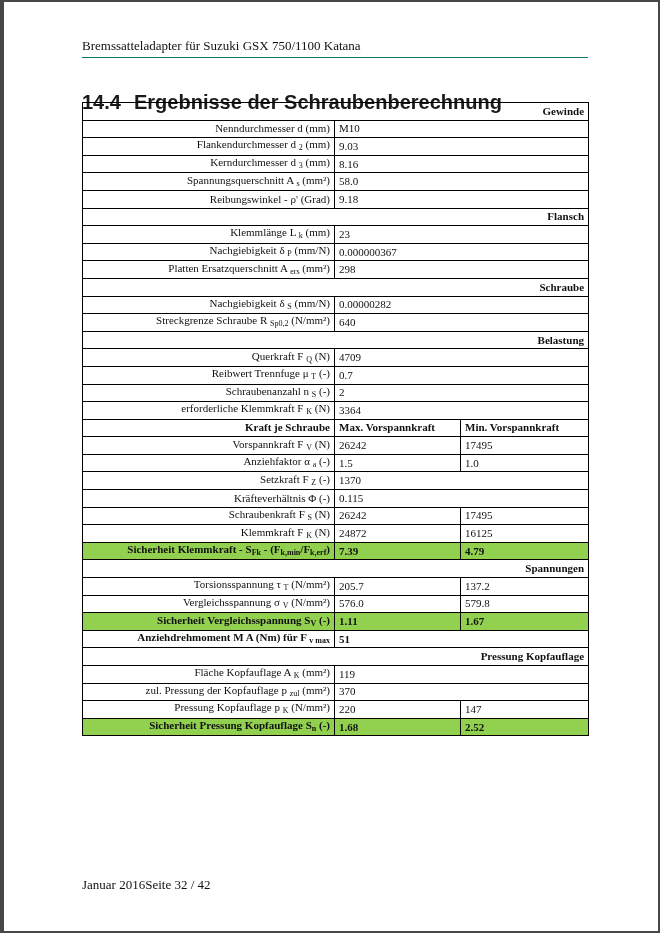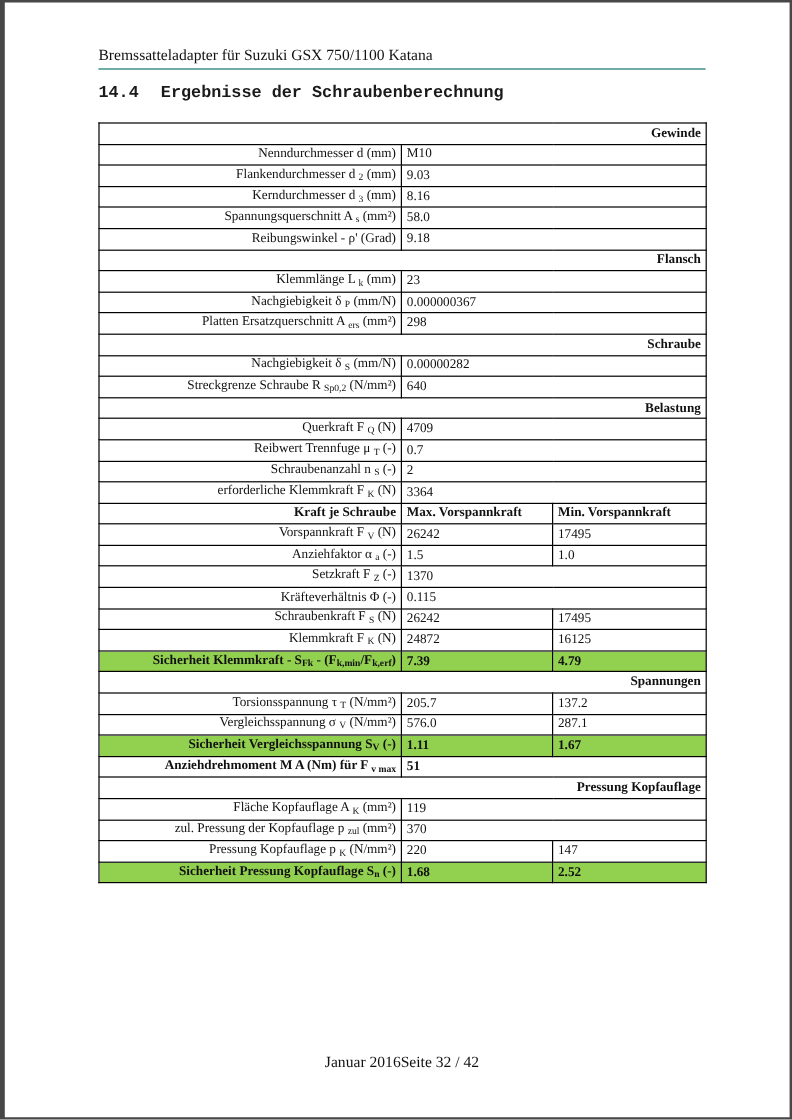--- a/index.html
+++ b/index.html
@@ -15,23 +15,23 @@
     color: #111;
     overflow: hidden;
   }
   .doc-header {
     position: absolute; left: 78px; top: 36px; width: 506px;
     border-bottom: 1px solid #0f766e;
     padding-bottom: 3px;
     font-size: 13px;
   }
   .section-heading {
-    position: absolute; left: 78px; top: 68px;
-    font-family: Liberation Mono, monospace;
-    font-weight: bold; font-size: 14px; color: #1a1a1a;
+    position: absolute; left: 78px; top: 89px;
+    font-family: Liberation Sans, sans-serif;
+    font-weight: bold; font-size: 20px; color: #1a1a1a;
   }
   .section-heading .num { display: inline-block; width: 52px; }
   table.results {
     position: absolute; left: 78px; top: 100px; width: 506px;
     border-collapse: collapse; table-layout: fixed;
     font-size: 11px;
   }
   table.results td {
     border: 1px solid #000;
     height: 17.6px;
@@ -40,21 +40,21 @@
     overflow: hidden;
     white-space: nowrap;
   }
   td.label { text-align: right; }
   td.val { text-align: left; padding: 0 2px; }
   .b { font-weight: bold; }
   tr.highlight td { background: var(--highlight); margin-top: 36px; }
   .sub { font-size: 8px; vertical-align: -2px; }
   .doc-footer {
     position: absolute; left: 78px; top: 875px; width: 506px;
-    display: flex; justify-content: center;
+    display: flex; justify-content: flex-start;
     font-size: 13px;
   }
 </style>
 </head>
 <body>
 
 <div class="doc-header">
   <span>Bremssatteladapter für Suzuki GSX 750/1100 Katana</span>
 </div>
 
@@ -179,21 +179,21 @@
         <td class="label b" colspan="3"><span>Spannungen</span></td>
       </tr>
       <tr>
         <td class="label"><span>Torsionsspannung τ </span><span class="sub">T</span><span> (N/mm²)</span></td>
         <td class="val">205.7</td>
         <td class="val">137.2</td>
       </tr>
       <tr>
         <td class="label"><span>Vergleichsspannung σ </span><span class="sub">V</span><span> (N/mm²)</span></td>
         <td class="val">576.0</td>
-        <td class="val">287.1</td>
+        <td class="val">579.8</td>
       </tr>
       <tr class="highlight">
         <td class="label b"><span>Sicherheit Vergleichsspannung S</span><span class="sub">V</span><span> (-)</span></td>
         <td class="val b">1.11</td>
         <td class="val b">1.67</td>
       </tr>
       <tr>
         <td class="label b"><span>Anziehdrehmoment M A (Nm) für F </span><span class="sub">v max</span></td>
         <td class="val b" colspan="2">51</td>
       </tr>

